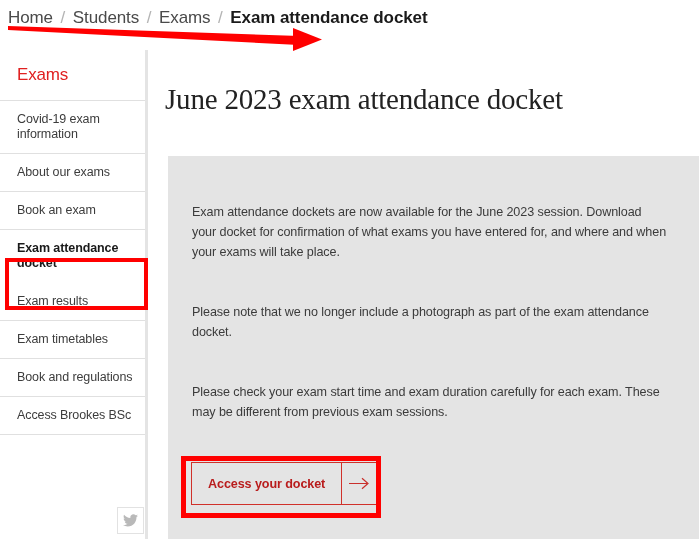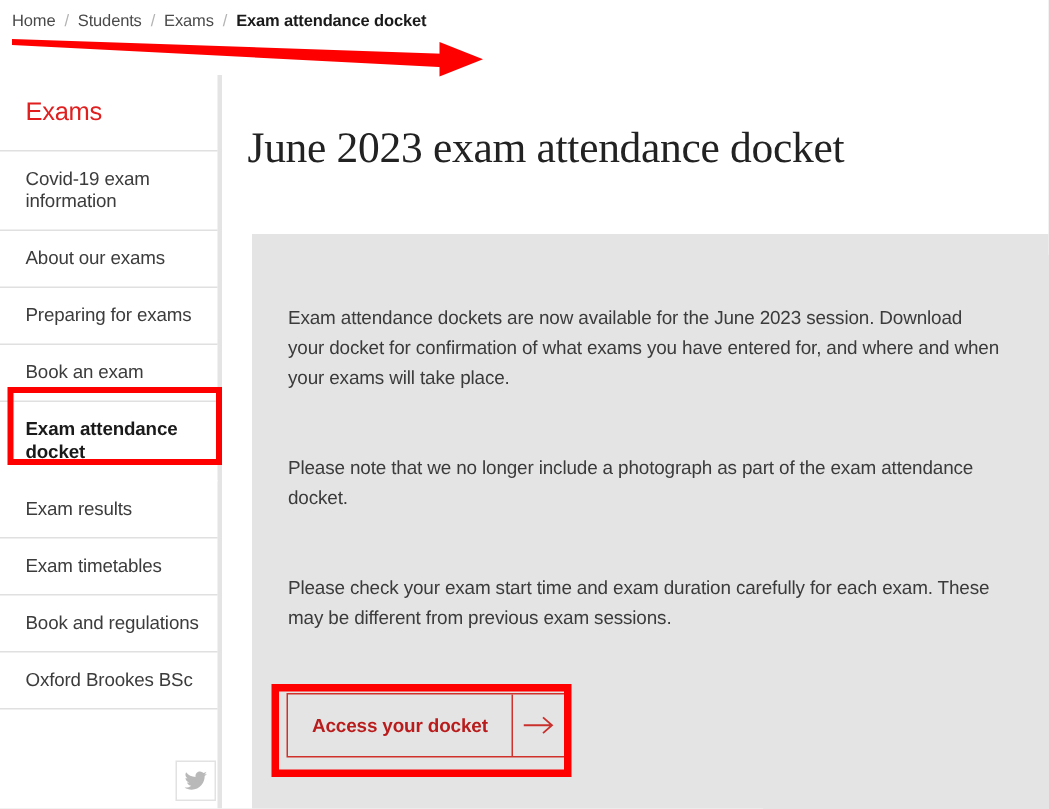--- a/index.html
+++ b/index.html
@@ -14,21 +14,21 @@
     font-family: "Liberation Sans", sans-serif;
     color: #333333;
     position: relative;
   }
 
   
   .breadcrumb {
     position: absolute;
     left: 8px;
     top: 8px;
-    font-size: 11px;
+    font-size: 17px;
     color: #4a4a4a;
     white-space: nowrap;
     letter-spacing: -0.1px;
   }
   .breadcrumb .crumb {
     color: #4a4a4a;
     text-decoration: none;
   }
   .breadcrumb .sep {
     color: #b4b4b4;
@@ -246,39 +246,36 @@
     </a>
 
     <ul class="nav-list">
       <li class="nav-item">
         <a href="#">Covid-19 exam information</a>
       </li>
       <li class="nav-item">
         <a href="#">About our exams</a>
       </li>
       <li class="nav-item">
-        <a href="#">Preparing for exams</a>
-      </li>
-      <li class="nav-item">
         <a href="#">Book an exam</a>
       </li>
       <li class="nav-item active">
         <a href="#">Exam attendance docket</a>
       </li>
       <li class="nav-item">
         <a href="#">Exam results</a>
       </li>
       <li class="nav-item">
         <a href="#">Exam timetables</a>
       </li>
       <li class="nav-item">
         <a href="#">Book and regulations</a>
       </li>
       <li class="nav-item">
-        <a href="#">Oxford Brookes BSc</a>
+        <a href="#">Access Brookes BSc</a>
       </li>
     </ul>
 
     <div class="social-box">
       <span>
         <svg width="15" height="13" viewBox="0 0 24 20" aria-hidden="true">
           <path fill="#b9b9b9" d="M24 2.4c-.9.4-1.8.7-2.8.8 1-.6 1.8-1.6 2.2-2.7-1 .6-2 1-3.1 1.2A4.9 4.9 0 0 0 16.6 0c-2.7 0-4.9 2.2-4.9 4.9 0 .4 0 .8.1 1.1C7.7 5.8 4.1 3.9 1.7.9c-.4.8-.7 1.6-.7 2.5 0 1.7.9 3.2 2.2 4.1-.8 0-1.6-.2-2.2-.6 0 2.4 1.7 4.4 3.9 4.8-.4.1-.8.2-1.3.2-.3 0-.6 0-.9-.1.6 2 2.4 3.4 4.6 3.4-1.7 1.3-3.8 2.1-6.1 2.1H0c2.2 1.4 4.8 2.2 7.5 2.2 9.1 0 14-7.5 14-14v-.6c1-.7 1.8-1.6 2.5-2.5z"></path>
         </svg>
       </span>
     </div>

